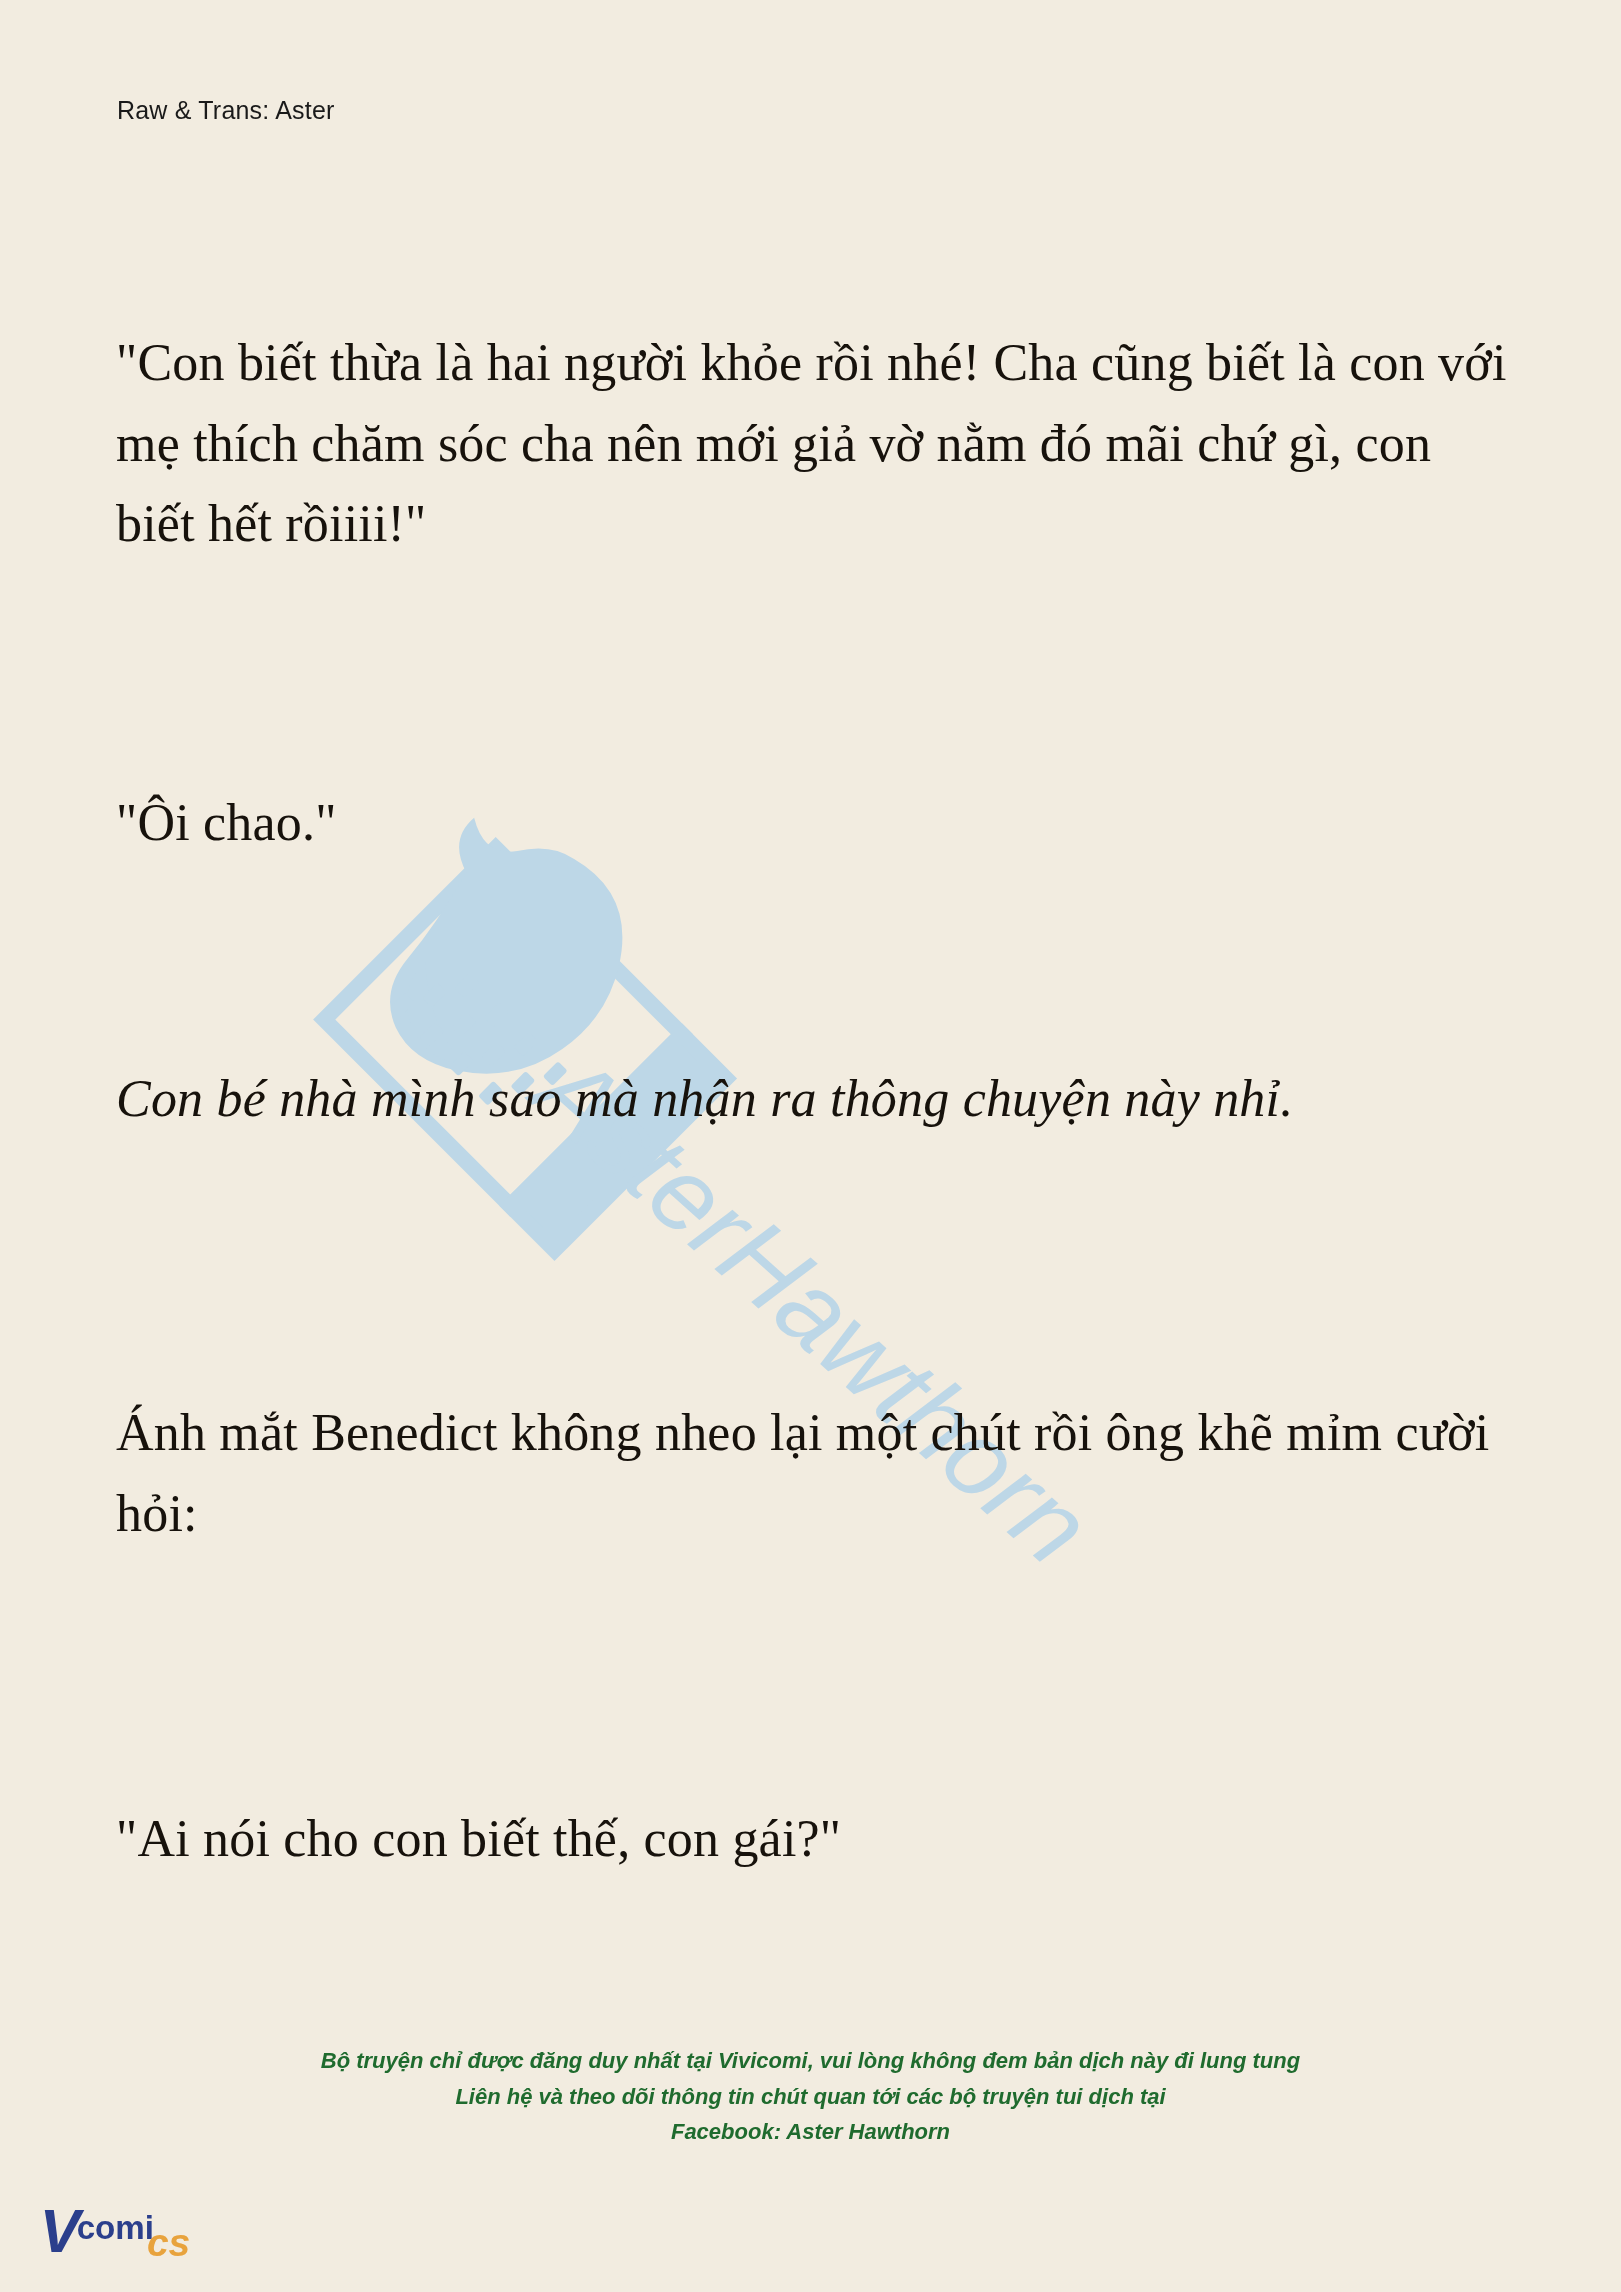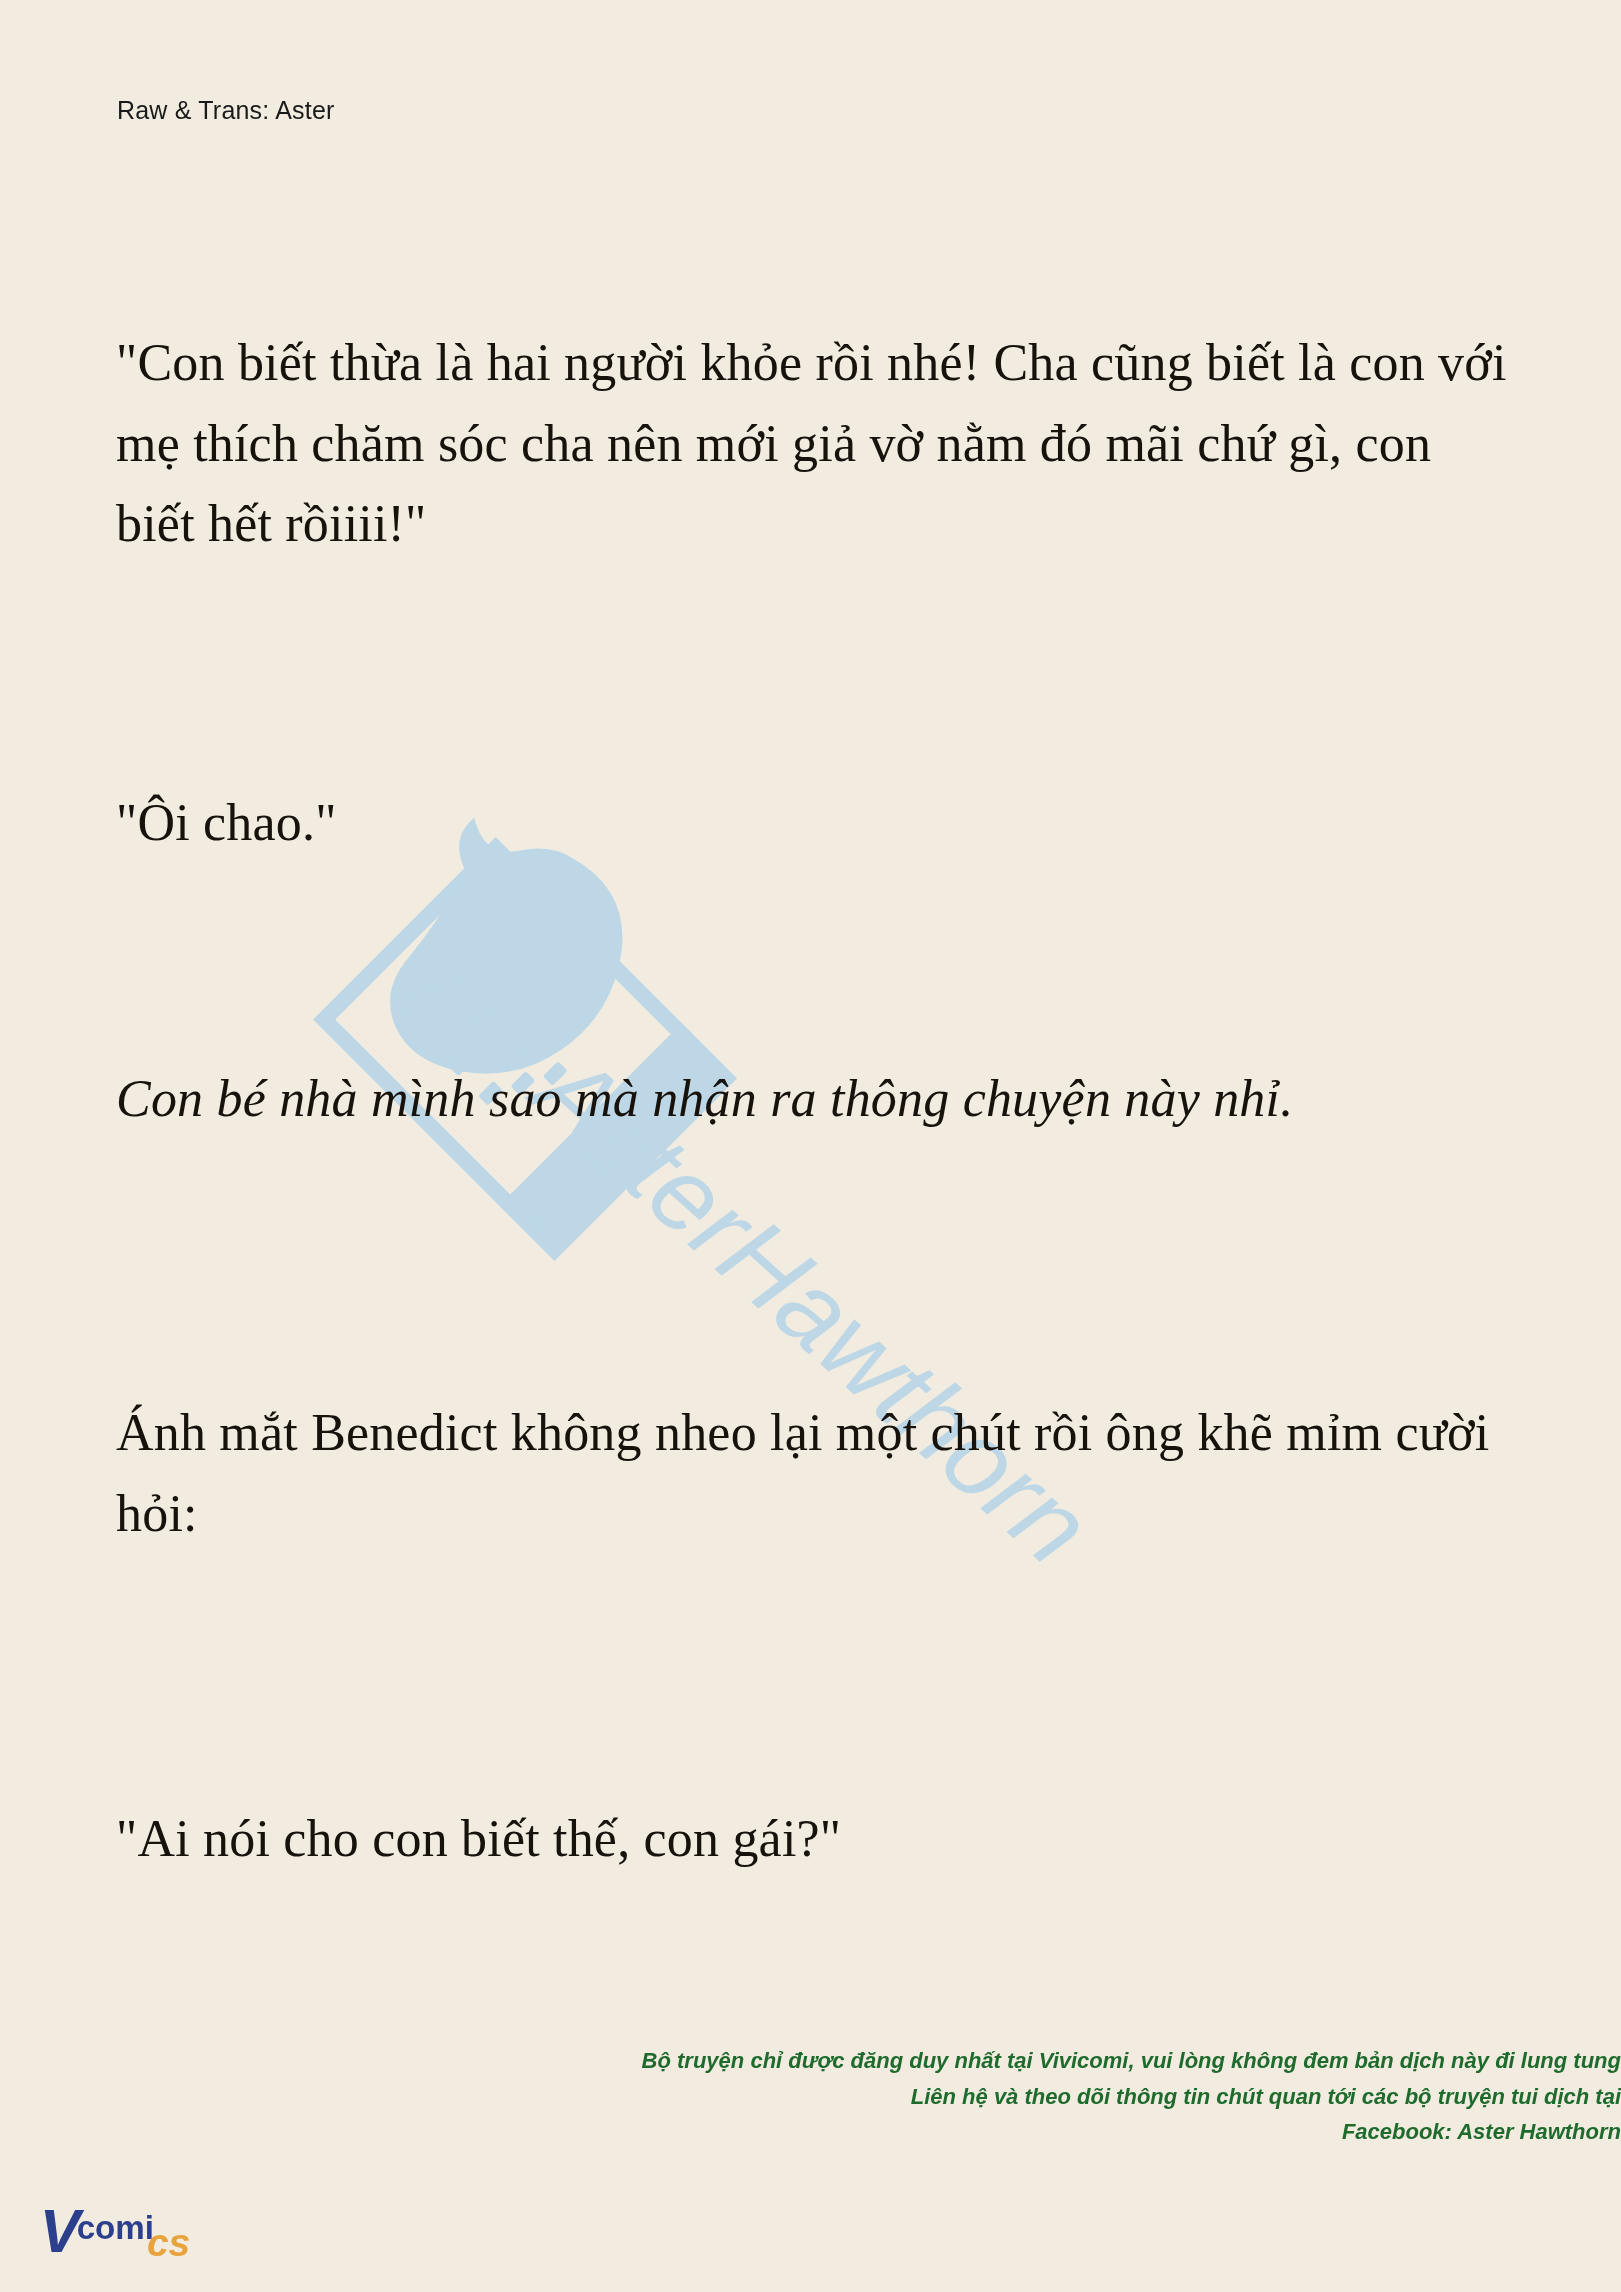--- a/index.html
+++ b/index.html
@@ -78,21 +78,21 @@
   .gap-2 { height: 196px; }
   .gap-3 { height: 253px; }
   .gap-4 { height: 245px; }
 
   
   .footer-note {
     position: absolute;
     left: 0;
     right: 0;
     top: 2043px;
-    text-align: right;
+    text-align: center;
     font-family: "Liberation Sans", sans-serif;
     font-style: italic;
     font-weight: bold;
     font-size: 22px;
     color: #1f6b2e;
     line-height: 1.62;
   }
   .footer-note div { margin: 0; }
 
   

